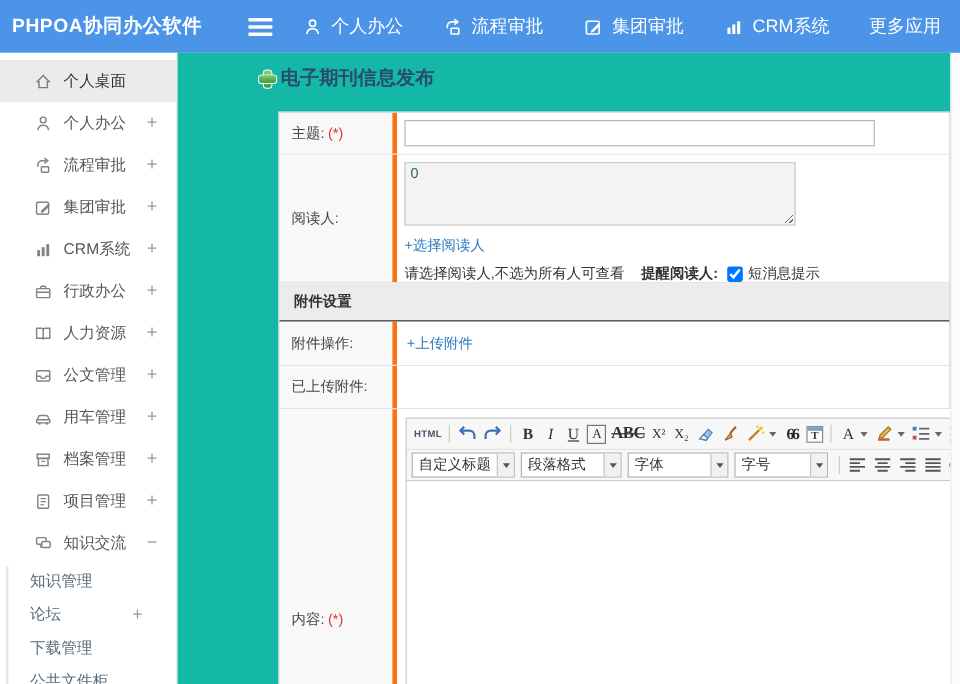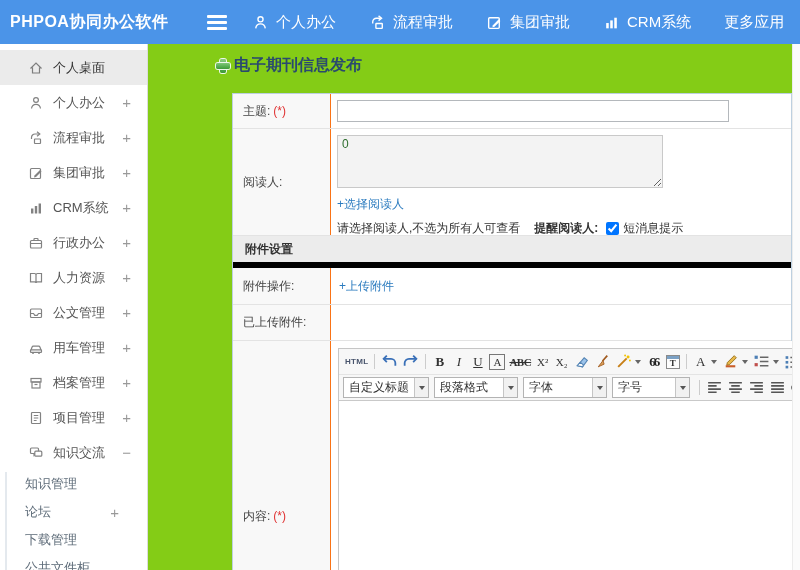--- a/index.html
+++ b/index.html
@@ -24,51 +24,51 @@
   .side-item.active { background:#ebebeb; color:#333; }
   .side-item .exp { position:absolute; right:16px; color:#999; font-size:15px; font-weight:400; }
   .isvg { width:16px; height:16px; display:block; flex:0 0 16px; }
   .submenu { position:relative; }
   .submenu::before { content:""; position:absolute; left:5px; top:2px; bottom:0; width:2px; background:#e4e9ee; }
   .sub-item { height:28px; display:flex; align-items:center; padding-left:25px;
               font-size:13px; color:#5d6b78; cursor:pointer; position:relative; }
   .sub-item .exp { position:absolute; right:28px; color:#999; font-size:15px; }
 
   
-  .main { position:absolute; left:148px; top:44px; right:0; bottom:0; background:#84cc16; overflow:hidden; }
+  .main { position:absolute; left:148px; top:44px; right:0; bottom:0; background:#14b8a6; overflow:hidden; }
   .scroll-track { position:absolute; right:0; top:0; bottom:0; width:8px; background:#fbfbfb;
                   border-left:1px solid #ececec; }
   .page-title { position:absolute; left:68px; top:11px; display:flex; align-items:center;
                 font-size:16px; font-weight:bold; color:#2a4a6e; }
   .plus-ico { position:relative; width:14px; height:14px; margin-right:4px; }
   .plus-ico::before { content:""; position:absolute; left:4px; top:0; width:6px; height:14px;
        background:linear-gradient(#8ccc84,#3c9b38); border-radius:2px; box-shadow:0 0 0 1px #eef7ed; }
   .plus-ico::after { content:""; position:absolute; left:0; top:4px; width:14px; height:6px;
        background:linear-gradient(#7ec878,#3c9b38); border-radius:2px; box-shadow:0 0 0 1px #eef7ed; }
 
   
   .form { position:absolute; left:84px; top:49px; width:560px; background:#fff;
           border:1px solid #bdd0e0; }
   .frow { display:flex; border-bottom:1px solid #e3e3e3; }
-  .flabel { width:98px; flex:0 0 98px; background:#f8f8f8; border-right:1px solid #f97316;
+  .flabel { width:98px; flex:0 0 98px; background:#f8f8f8; border-right:4px solid #f97316;
             display:flex; align-items:center; padding-left:10px; font-size:12px; color:#444; }
   .req { color:#e03434; margin-left:3px; }
   .fval { flex:1; background:#fff; position:relative; }
   .r1 { height:35px; } .r1 .fval { display:flex; align-items:center; }
   .subject-input { margin-left:6px; width:392px; height:22px; border:1px solid #b4b8bc;
                    font-size:12px; padding:0 4px; outline:none; }
   .r2 { height:107px; } .r2 .fval { padding:6px 0 0 6px; }
   .reader-ta { display:block; width:326px; height:53px; background:#f3f3f3; border:1px solid #c9c9c9;
                color:#2d6e2d; font-size:12px; padding:1px 4px; resize:both;
                font-family:"Liberation Sans",sans-serif; outline:none; }
   .sel-link { display:inline-block; margin-top:8px; font-size:12px; color:#2b7bbf; text-decoration:none; cursor:pointer; }
   .hint-row { margin-top:7px; display:flex; align-items:center; font-size:12px; color:#333; }
   .hint-row b { margin-left:14px; }
   .hint-row input { margin:0 4px 0 8px; width:13px; height:13px; }
-  .fsection { height:32px; background:#ececec; border-bottom:6px solid #000000;
+  .fsection { height:32px; background:#ececec; border-bottom:1px solid #000000;
               display:flex; align-items:center; padding-left:12px;
               font-size:12px; font-weight:bold; color:#333; }
   .r3 { height:36px; } .r4 { height:37px; }
   .r4 .fval { display:flex; align-items:center; }
   .r4 .sel-link { margin:0 0 0 8px; }
   .r5 { height:350px; border-bottom:none; }
   .r5 .fval { padding:7px; }
 
   
   .edit-box { border:1px solid #c6c6c6; height:100%; background:#fff; overflow:hidden; }
@@ -79,21 +79,21 @@
   .edit-area { height:300px; background:#fff; }
   .tbtn { display:inline-flex; align-items:center; justify-content:center; height:20px; min-width:19px;
           border:0; background:transparent; padding:0 2px; cursor:pointer;
           font-family:"Liberation Serif","DejaVu Serif",serif; font-size:13px; color:#333; }
   .tbtn.html { font-family:"Liberation Sans",sans-serif; font-size:8px; font-weight:bold;
                color:#47536b; letter-spacing:.3px; }
   .tbtn.bold { font-weight:bold; }
   .tbtn.ital { font-style:italic; }
   .tbtn.und  { text-decoration:underline; }
   .tbtn.boxa { border:1px solid #777; height:16px; min-width:16px; font-size:11px; margin:0 2px; }
-  .tbtn.strike { font-size:11px; font-weight:bold; text-decoration:line-through; letter-spacing:-.5px; }
+  .tbtn.strike { font-size:14px; font-weight:bold; text-decoration:line-through; letter-spacing:-.5px; }
   .tbtn.supsub { font-size:11px; }
   .tbtn.quote { font-weight:bold; font-size:13px; letter-spacing:-2px; color:#222; }
   .tsep { width:1px; height:15px; background:#ccc; margin:0 4px; flex:0 0 1px; }
   .tsvg { width:17px; height:17px; display:block; }
   .mini-caret { width:0; height:0; border-left:3.5px solid transparent; border-right:3.5px solid transparent;
                 border-top:4px solid #666; margin:0 3px 0 1px; }
   .tsel { display:inline-flex; align-items:center; height:21px; border:1px solid #b3b3b3;
           background:#fff; margin-right:5px; cursor:pointer; }
   .tsel-v { font-size:12px; color:#333; padding:14px 5px; }
   .tsel-c { width:14px; height:19px; border-left:1px solid #c5c5c5; background:#f1f1f1;

